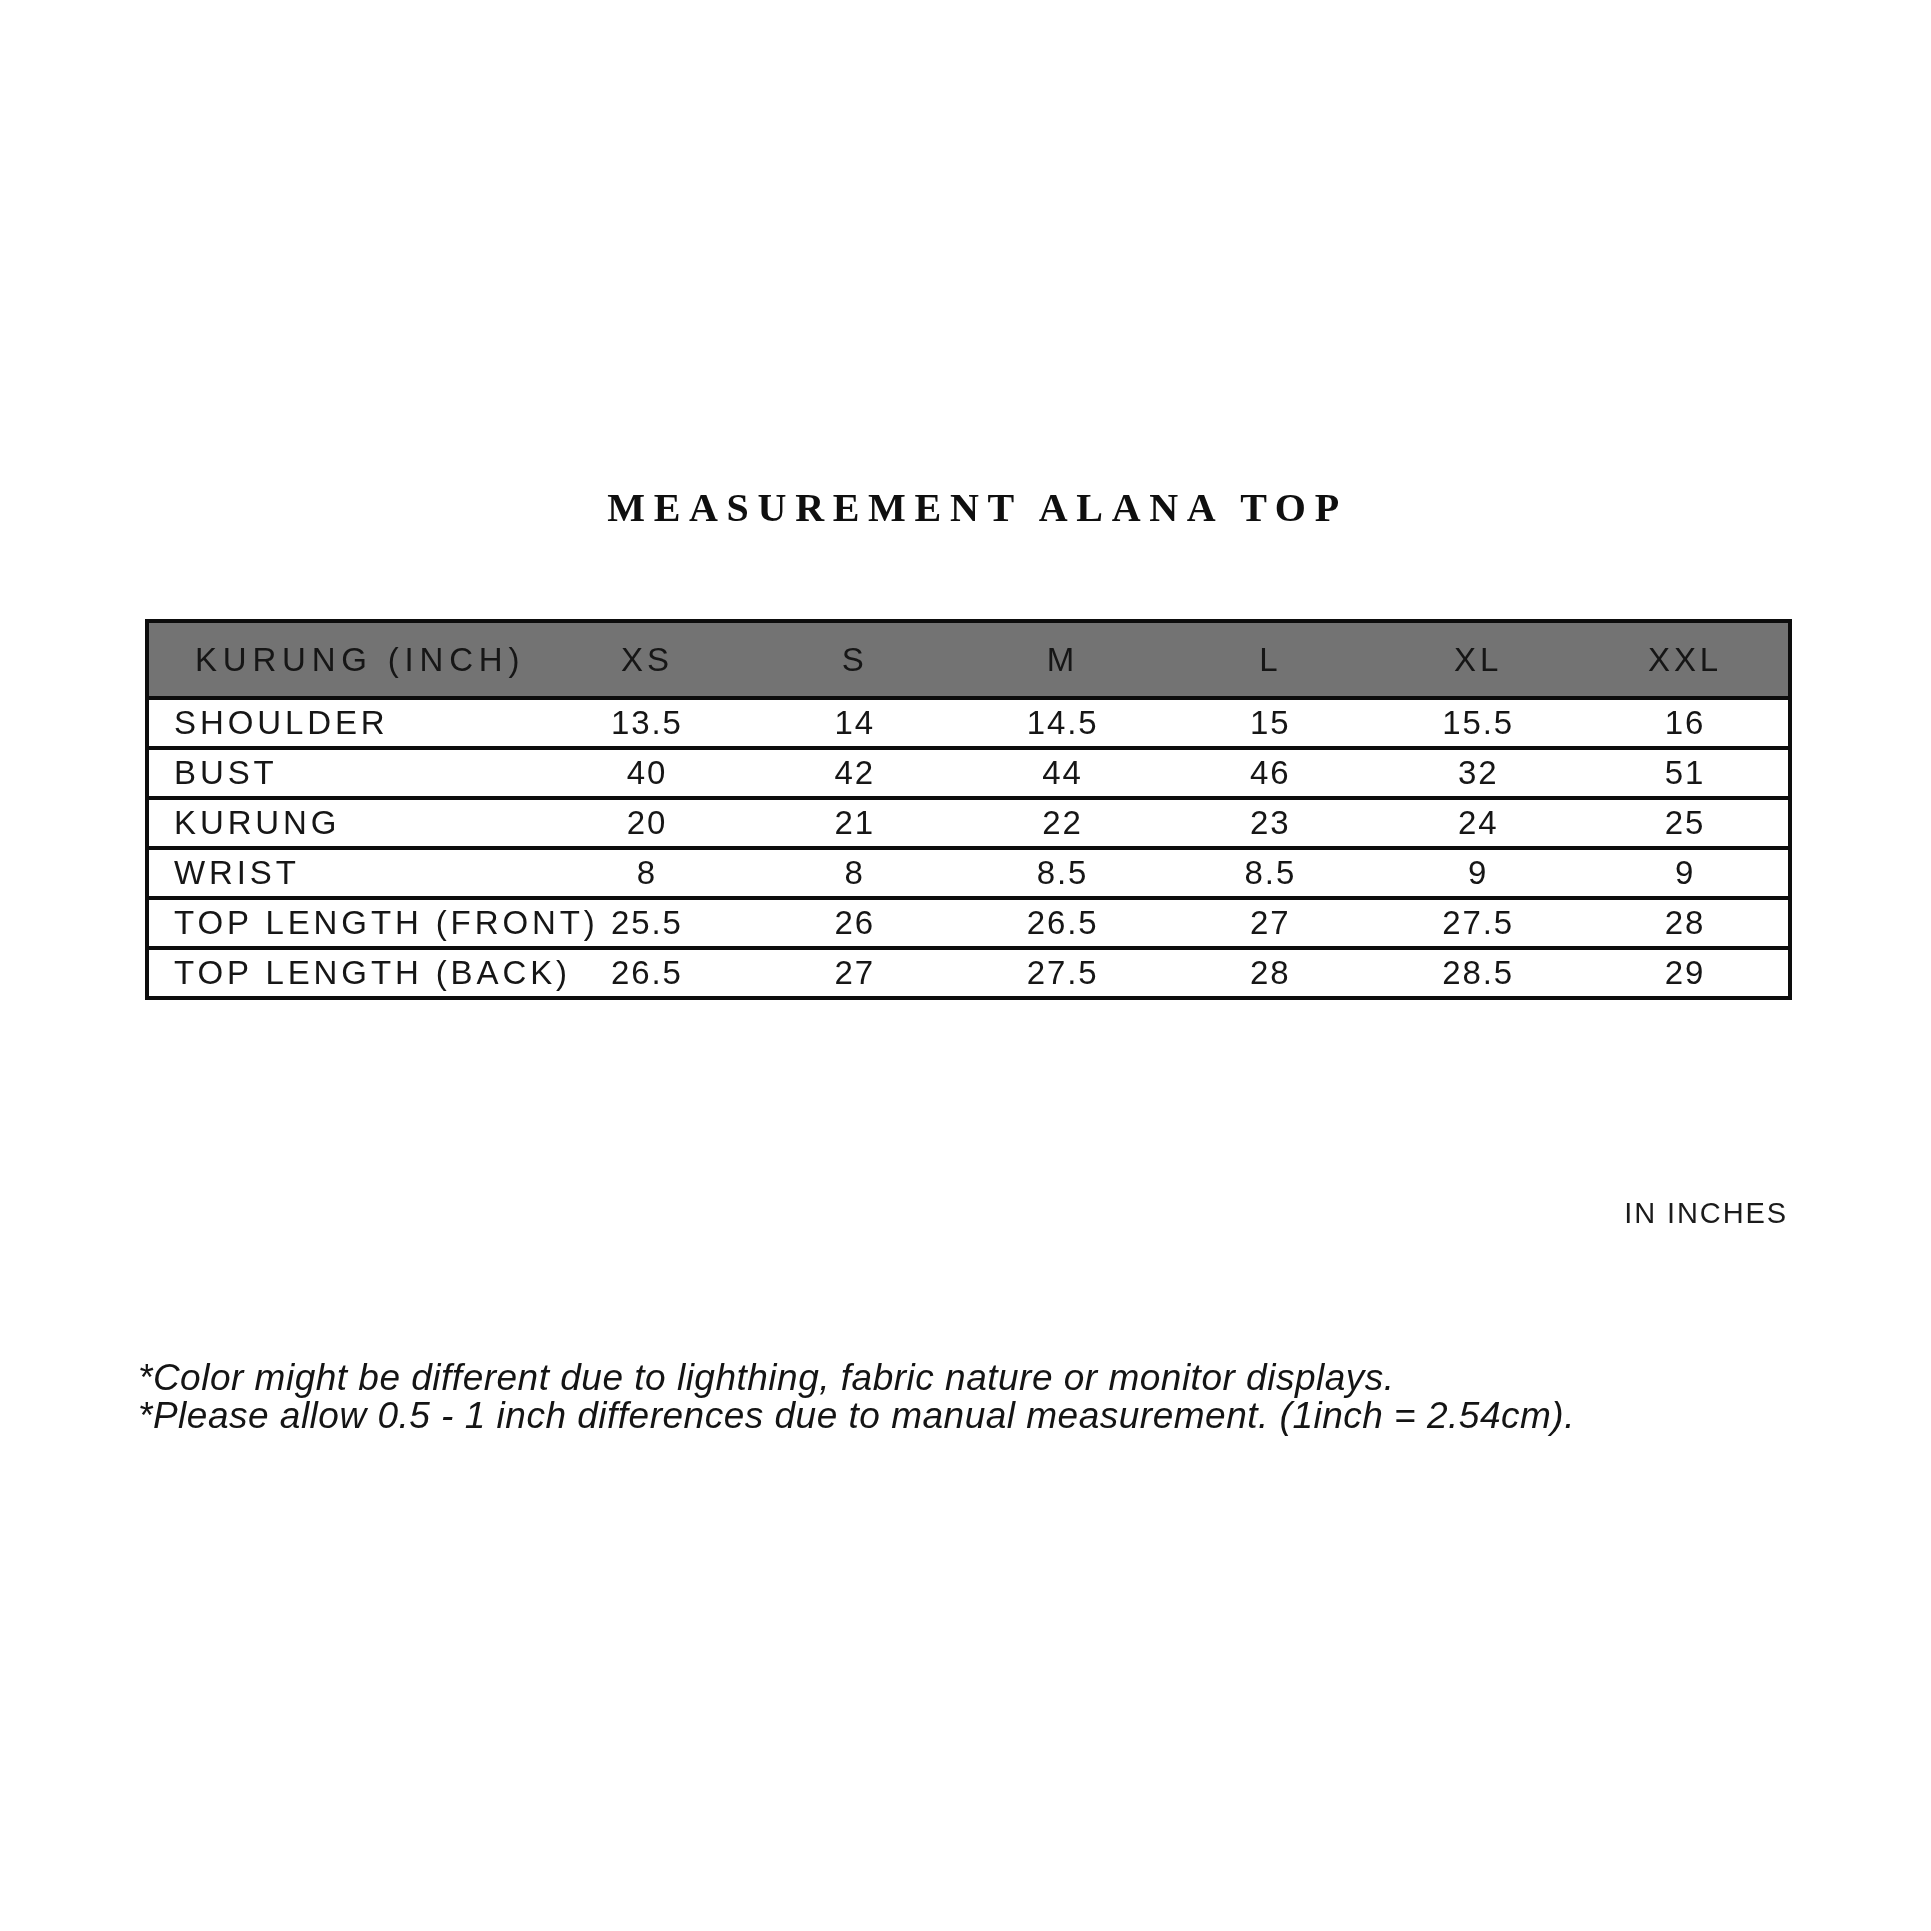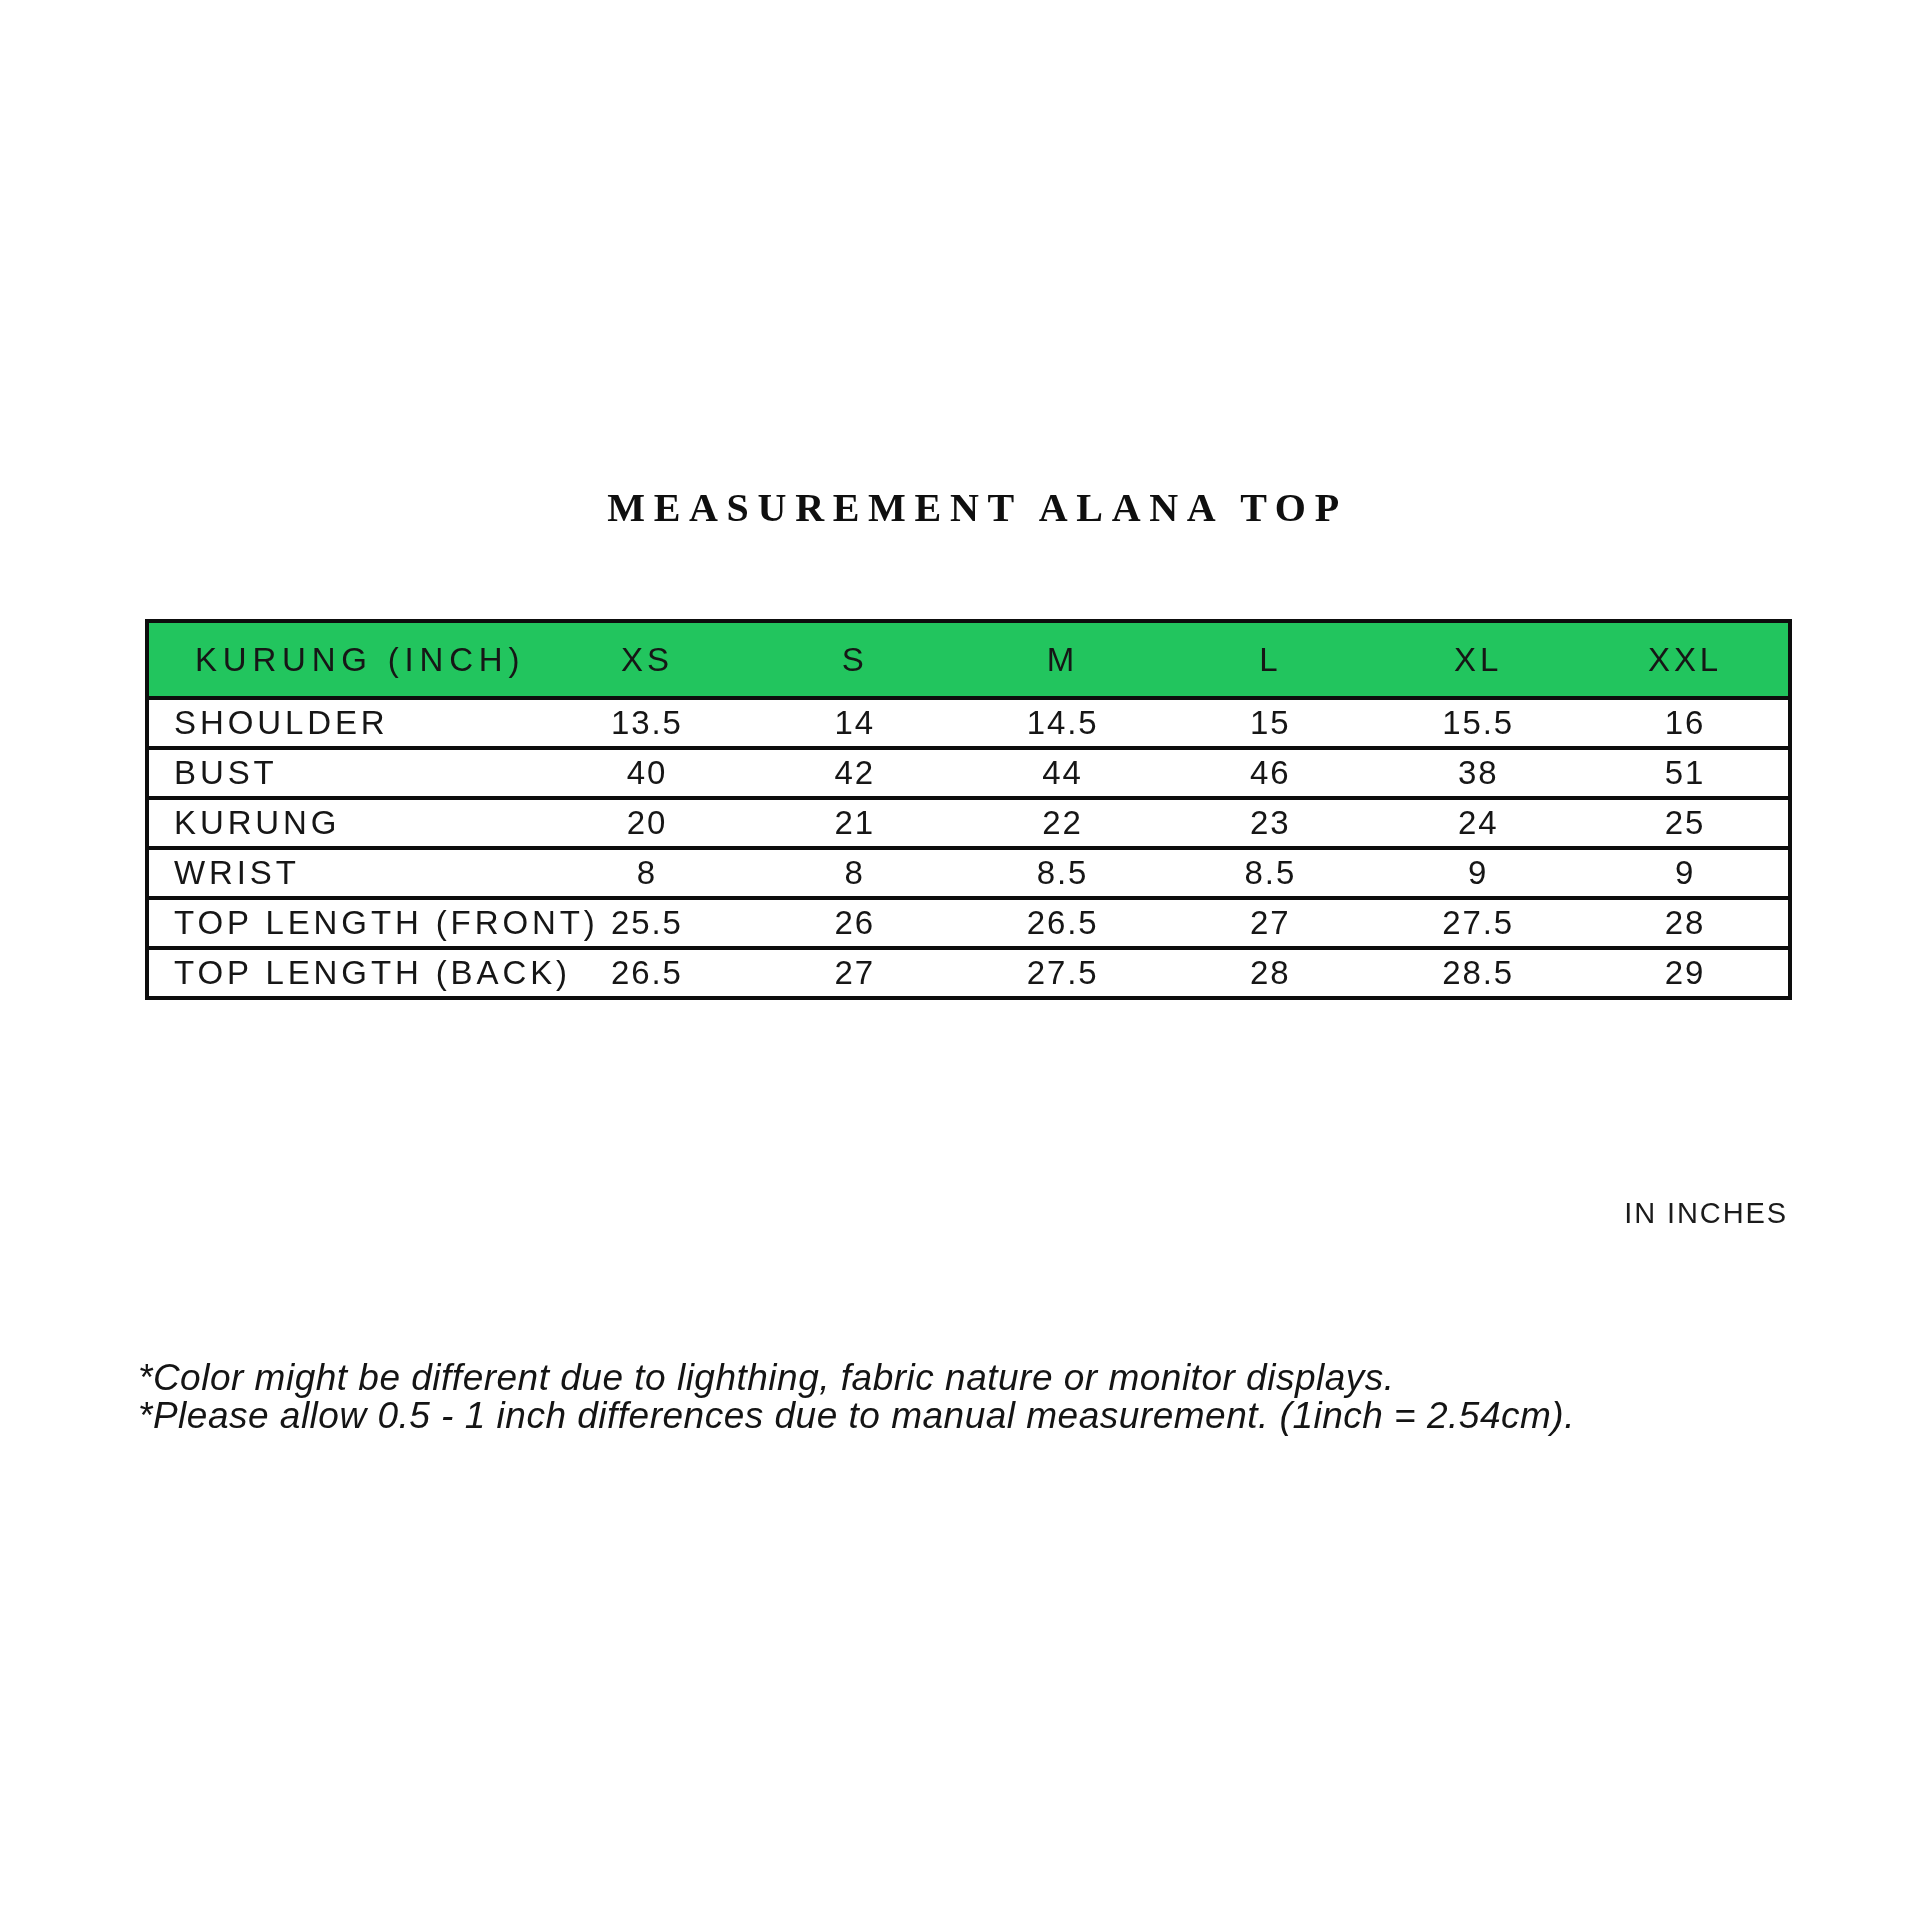--- a/index.html
+++ b/index.html
@@ -40,21 +40,21 @@
   table.size-table {
     width: 100%;
     border-collapse: collapse;
     table-layout: fixed;
     border: 4.8px solid #0d0d0d;
   }
   table.size-table thead tr {
     height: 77px;
   }
   table.size-table thead th {
-    background: #22c55e;
+    background: #737373;
     font-weight: 400;
     font-size: 33px;
     border-bottom: 4.8px solid #0d0d0d;
     vertical-align: middle;
   }
   th.label-col-h {
     text-align: left;
     padding-left: 46px;
     letter-spacing: 5.8px;
     white-space: nowrap;
@@ -141,21 +141,21 @@
             <td class="value-cell">15</td>
             <td class="value-cell">15.5</td>
             <td class="value-cell">16</td>
           </tr>
           <tr>
             <td class="label-cell">BUST</td>
             <td class="value-cell">40</td>
             <td class="value-cell">42</td>
             <td class="value-cell">44</td>
             <td class="value-cell">46</td>
-            <td class="value-cell">38</td>
+            <td class="value-cell">32</td>
             <td class="value-cell">51</td>
           </tr>
           <tr>
             <td class="label-cell">KURUNG</td>
             <td class="value-cell">20</td>
             <td class="value-cell">21</td>
             <td class="value-cell">22</td>
             <td class="value-cell">23</td>
             <td class="value-cell">24</td>
             <td class="value-cell">25</td>

